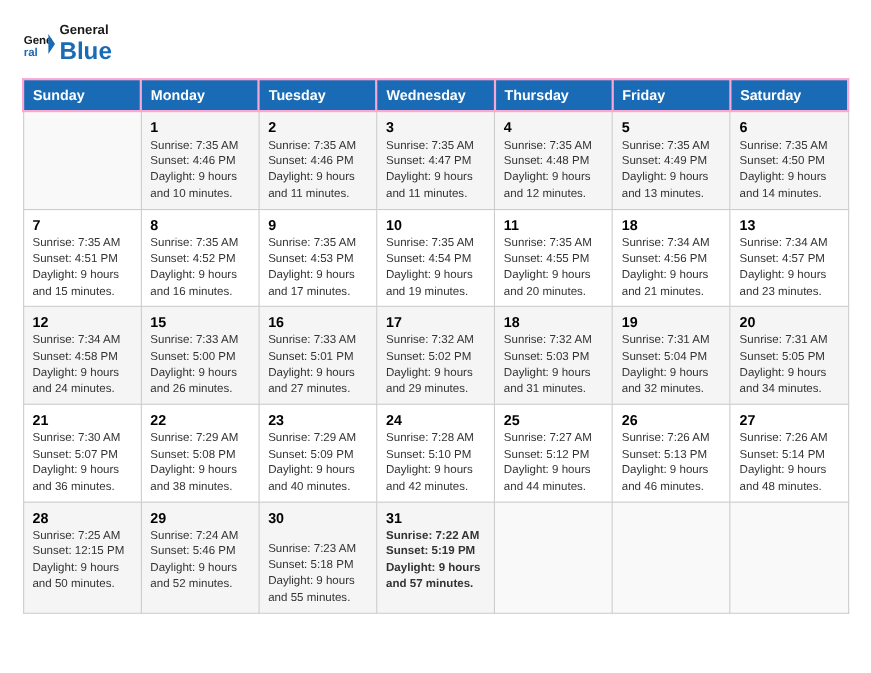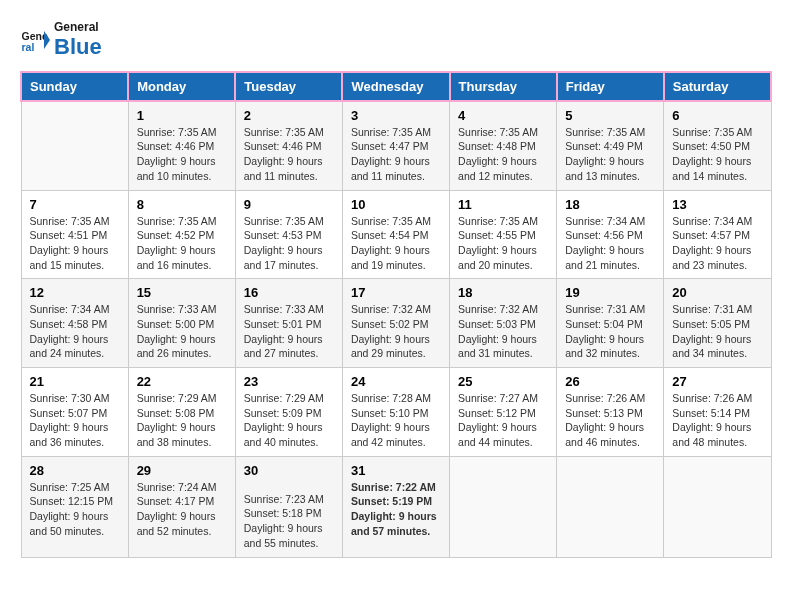--- a/index.html
+++ b/index.html
@@ -314,21 +314,21 @@
         <td>
           <span class="day-number">28</span>
           <div class="day-info" style="white-space: pre-line;">Sunrise: 7:25 AM
 Sunset: 12:15 PM
 Daylight: 9 hours
 and 50 minutes.</div>
         </td>
         <td>
           <span class="day-number">29</span>
           <div class="day-info" style="white-space: pre-line;">Sunrise: 7:24 AM
-Sunset: 4:17 PM
+Sunset: 5:46 PM
 Daylight: 9 hours
 and 52 minutes.</div>
         </td>
         <td>
           <span class="day-number">30</span>
           <div class="day-info" style="white-space: pre-line; margin-top: 14px;">Sunrise: 7:23 AM
 Sunset: 5:18 PM
 Daylight: 9 hours
 and 55 minutes.</div>
         </td>

